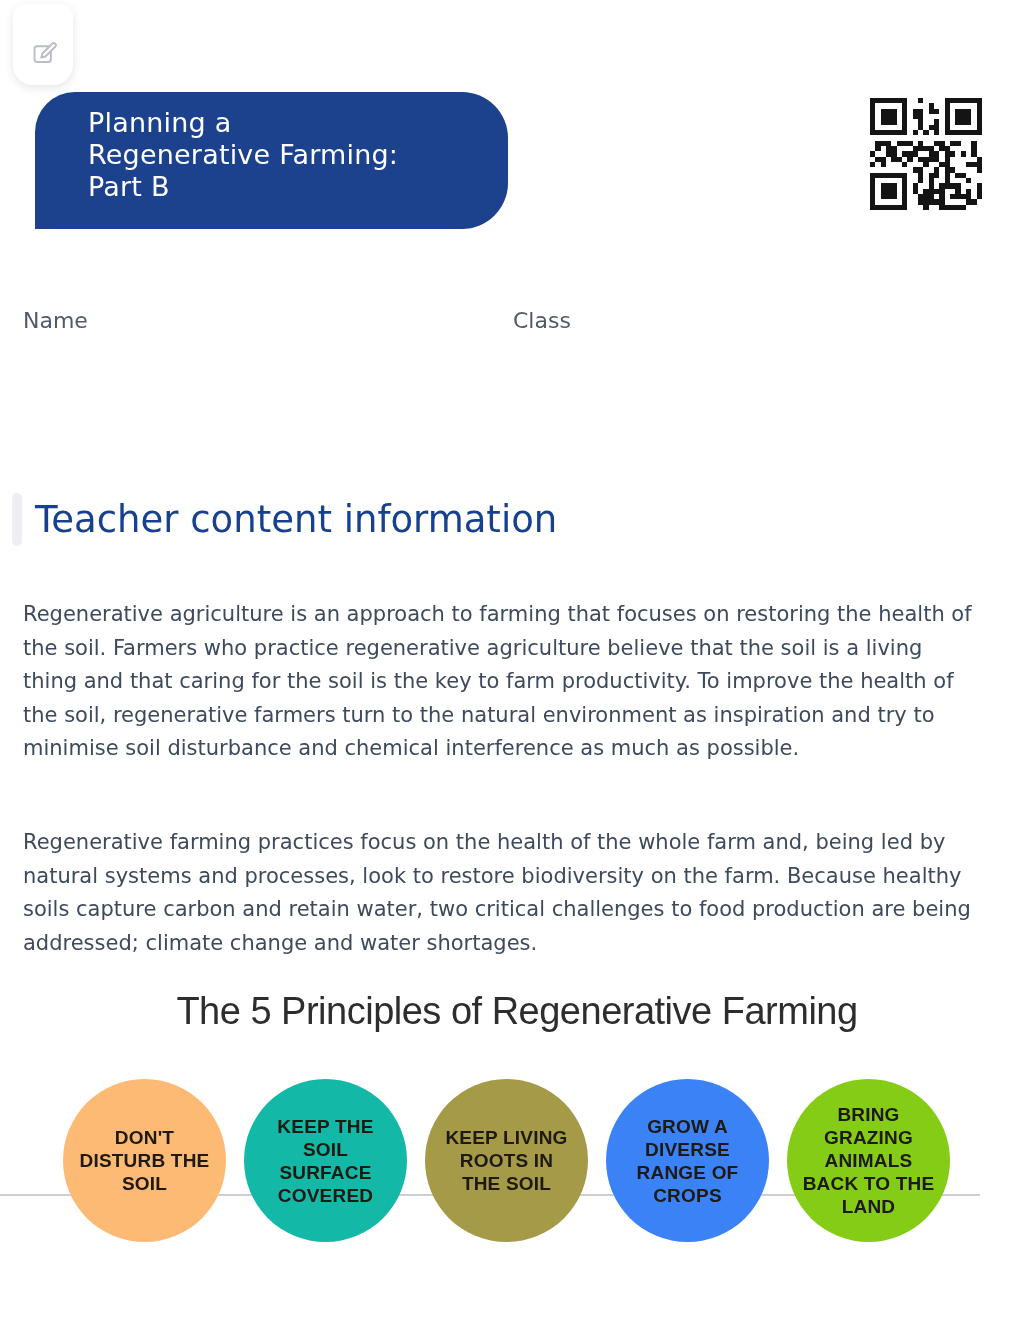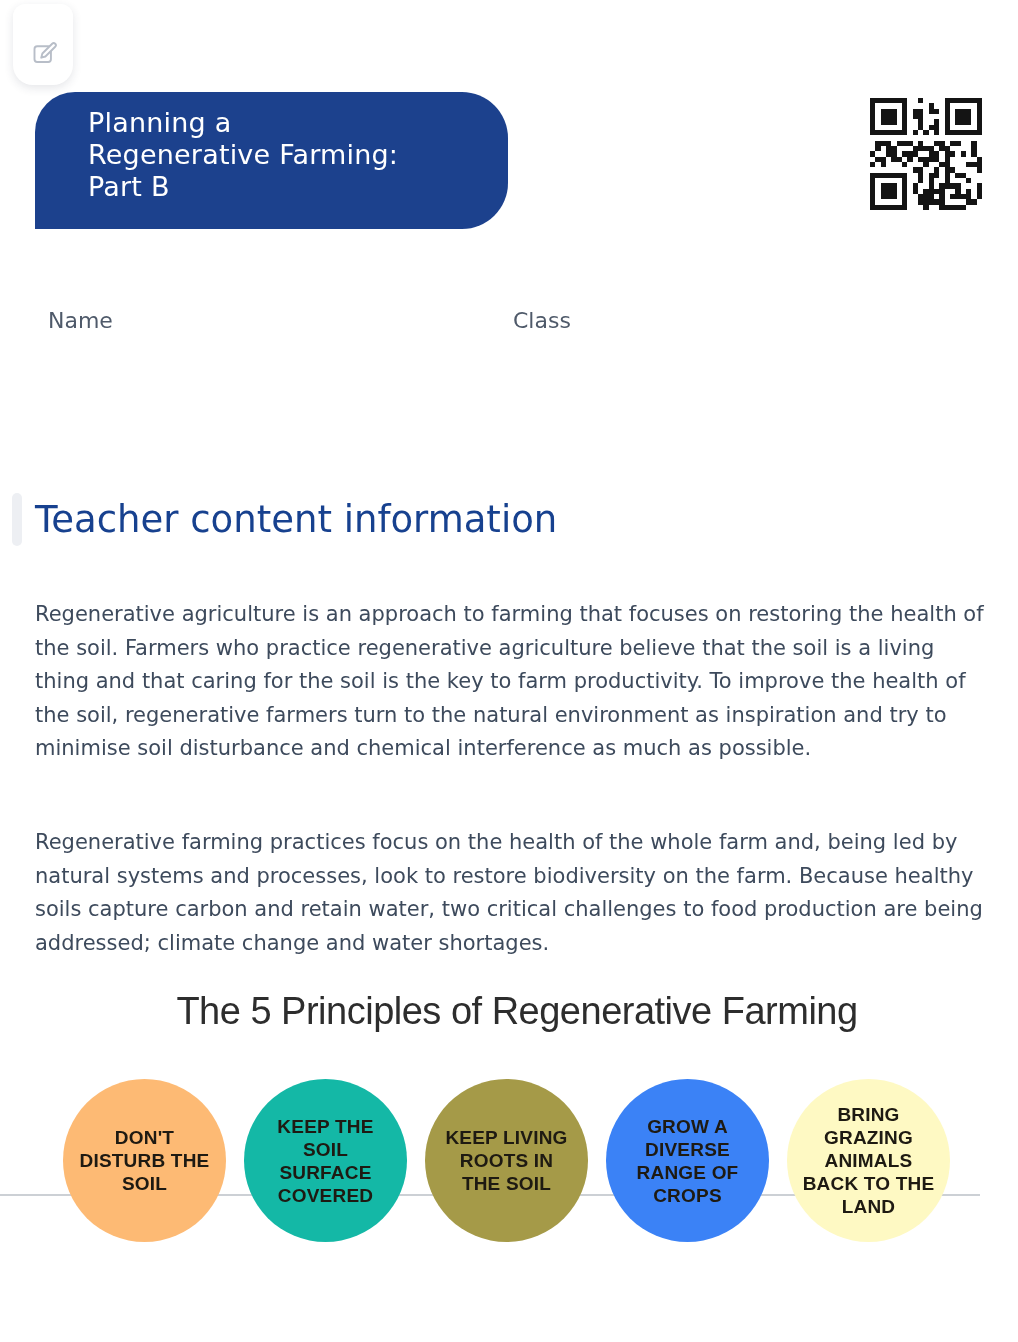--- a/index.html
+++ b/index.html
@@ -19,26 +19,26 @@
     border-radius:40px 46px 46px 0;box-sizing:border-box;
     padding:15px 28px 0 53px;z-index:1;
   }
   .banner-title{
     color:#ffffff;font-size:27px;line-height:32px;font-weight:400;
     white-space:pre-line;letter-spacing:.2px;
   }
   .qr{position:absolute;left:870px;top:98px;width:112px;height:112px;}
   .qr svg{width:100%;height:100%;shape-rendering:crispEdges;}
   .field-label{position:absolute;top:308px;font-size:22px;}
-  .label-name{left:48px;}
+  .label-name{left:23px;}
   .label-class{left:513px;}
   .heading-row{position:absolute;left:12px;top:493px;display:flex;align-items:stretch;}
   .accent-bar{width:10px;height:53px;border-radius:6px;background:#edeff3;margin-right:13px;flex:none;}
   .section-heading{margin:0;font-size:37px;line-height:53px;font-weight:400;letter-spacing:0;}
-  .para{position:absolute;left:35px;width:950px;font-size:21px;line-height:33.6px;}
+  .para{position:absolute;left:23px;width:950px;font-size:21px;line-height:33.6px;}
   .para1{top:577px;}
   .para2{top:805px;}
   .principles-title{
     position:absolute;left:0;top:982px;width:1018px;margin:8px;text-align:center;
     font-family:"Liberation Sans",sans-serif;font-size:38px;font-weight:400;letter-spacing:-0.5px;
   }
   .divider{position:absolute;left:0;top:1194px;width:980px;height:2px;z-index:0;}
   .circles{position:absolute;left:63px;top:1079px;display:flex;gap:18px;z-index:1;}
   .circle{
     width:163px;height:163px;border-radius:50%;flex:none;
@@ -319,20 +319,20 @@
     <span>KEEP LIVING
 ROOTS IN
 THE SOIL</span>
   </div>
   <div class="circle" style="background: #3b82f6;">
     <span>GROW A
 DIVERSE
 RANGE OF
 CROPS</span>
   </div>
-  <div class="circle" style="background: #fef9c3;">
+  <div class="circle" style="background: #84cc16;">
     <span>BRING
 GRAZING
 ANIMALS
 BACK TO THE
 LAND</span>
   </div>
 </div>
 
 </body></html>

